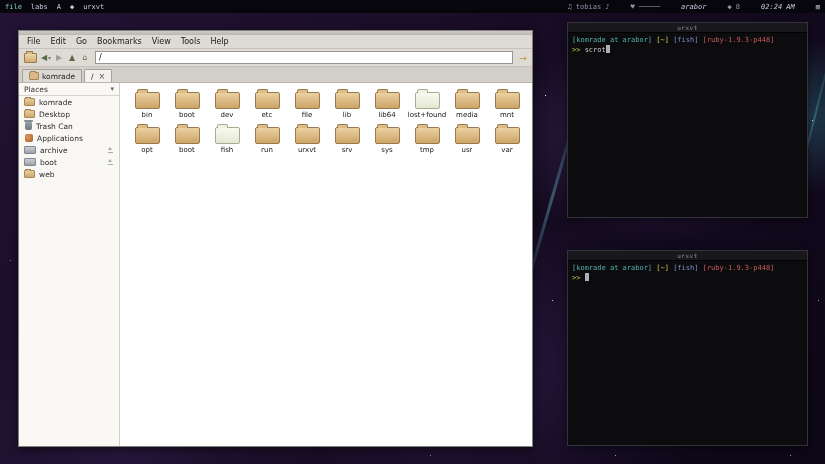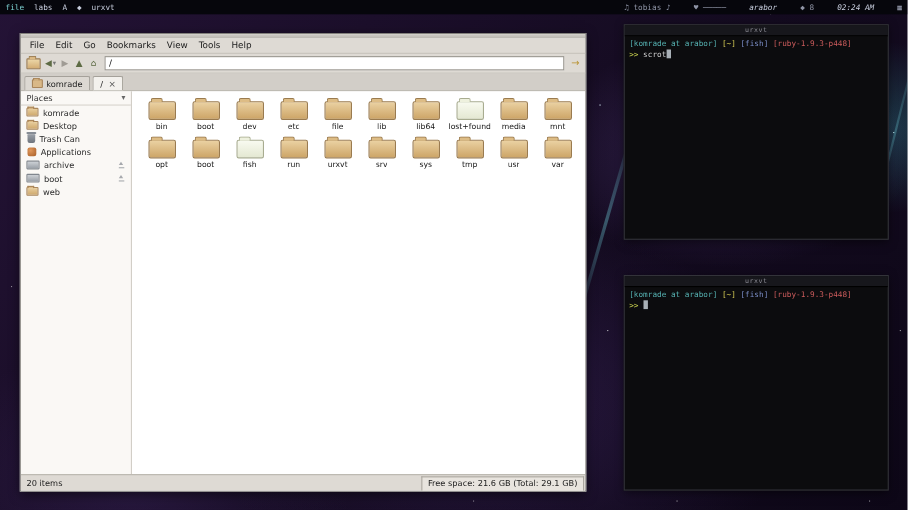--- a/index.html
+++ b/index.html
@@ -299,24 +299,20 @@
           <div class="folder"></div>
           <div class="flabel">usr</div>
         </div>
       <div class="fitem">
           <div class="folder"></div>
           <div class="flabel">var</div>
         </div>
     </div>
   </div>
 
-  <div class="fm-statusbar">
-    <span>20 items</span>
-    <span class="free-space">Free space: 21.6 GB (Total: 29.1 GB)</span>
-  </div>
 </div>
 
 <div class="term" id="term1">
   <div class="term-title">urxvt</div>
   <div class="term-body">
     <div class="tline"><span class="seg-user">[komrade at arabor]</span><span class="seg-path"> [~]</span><span class="seg-shell"> [fish]</span><span class="seg-ruby"> [ruby-1.9.3-p448]</span></div>
     <div class="tline"><span class="seg-caret">&gt;&gt; </span><span>scrot</span><span class="cursor"></span></div>
   </div>
 </div>
 

